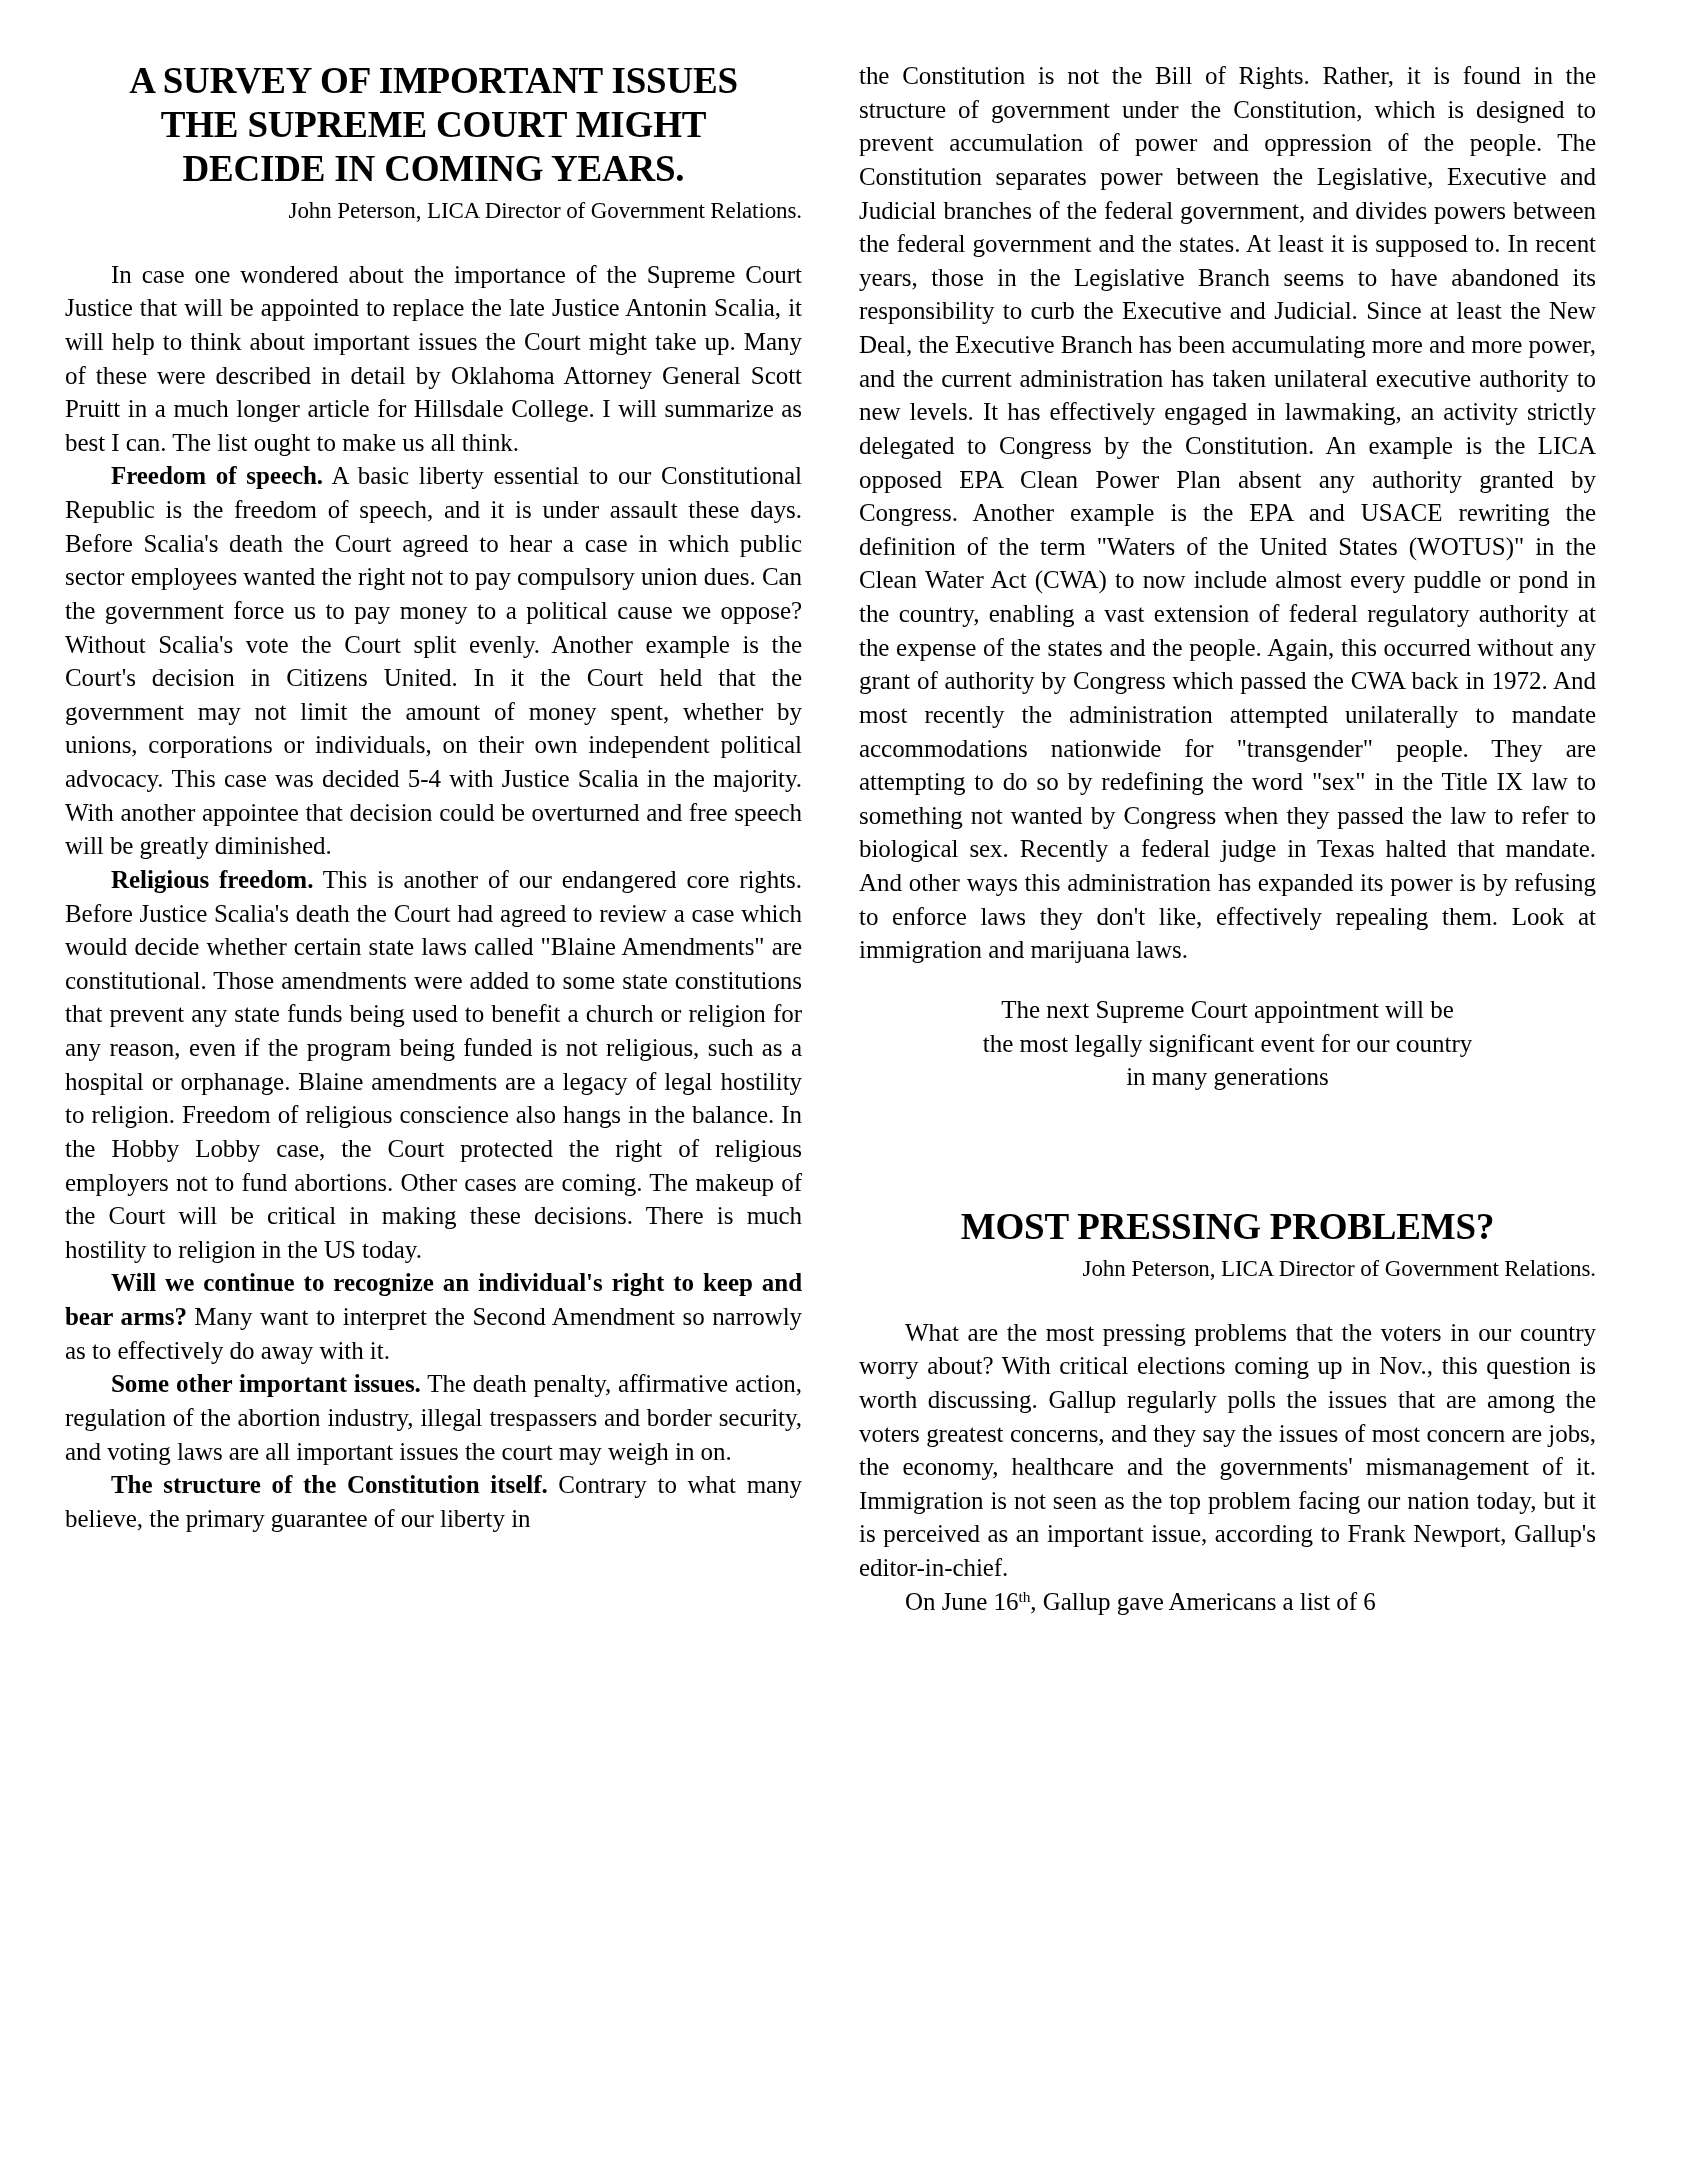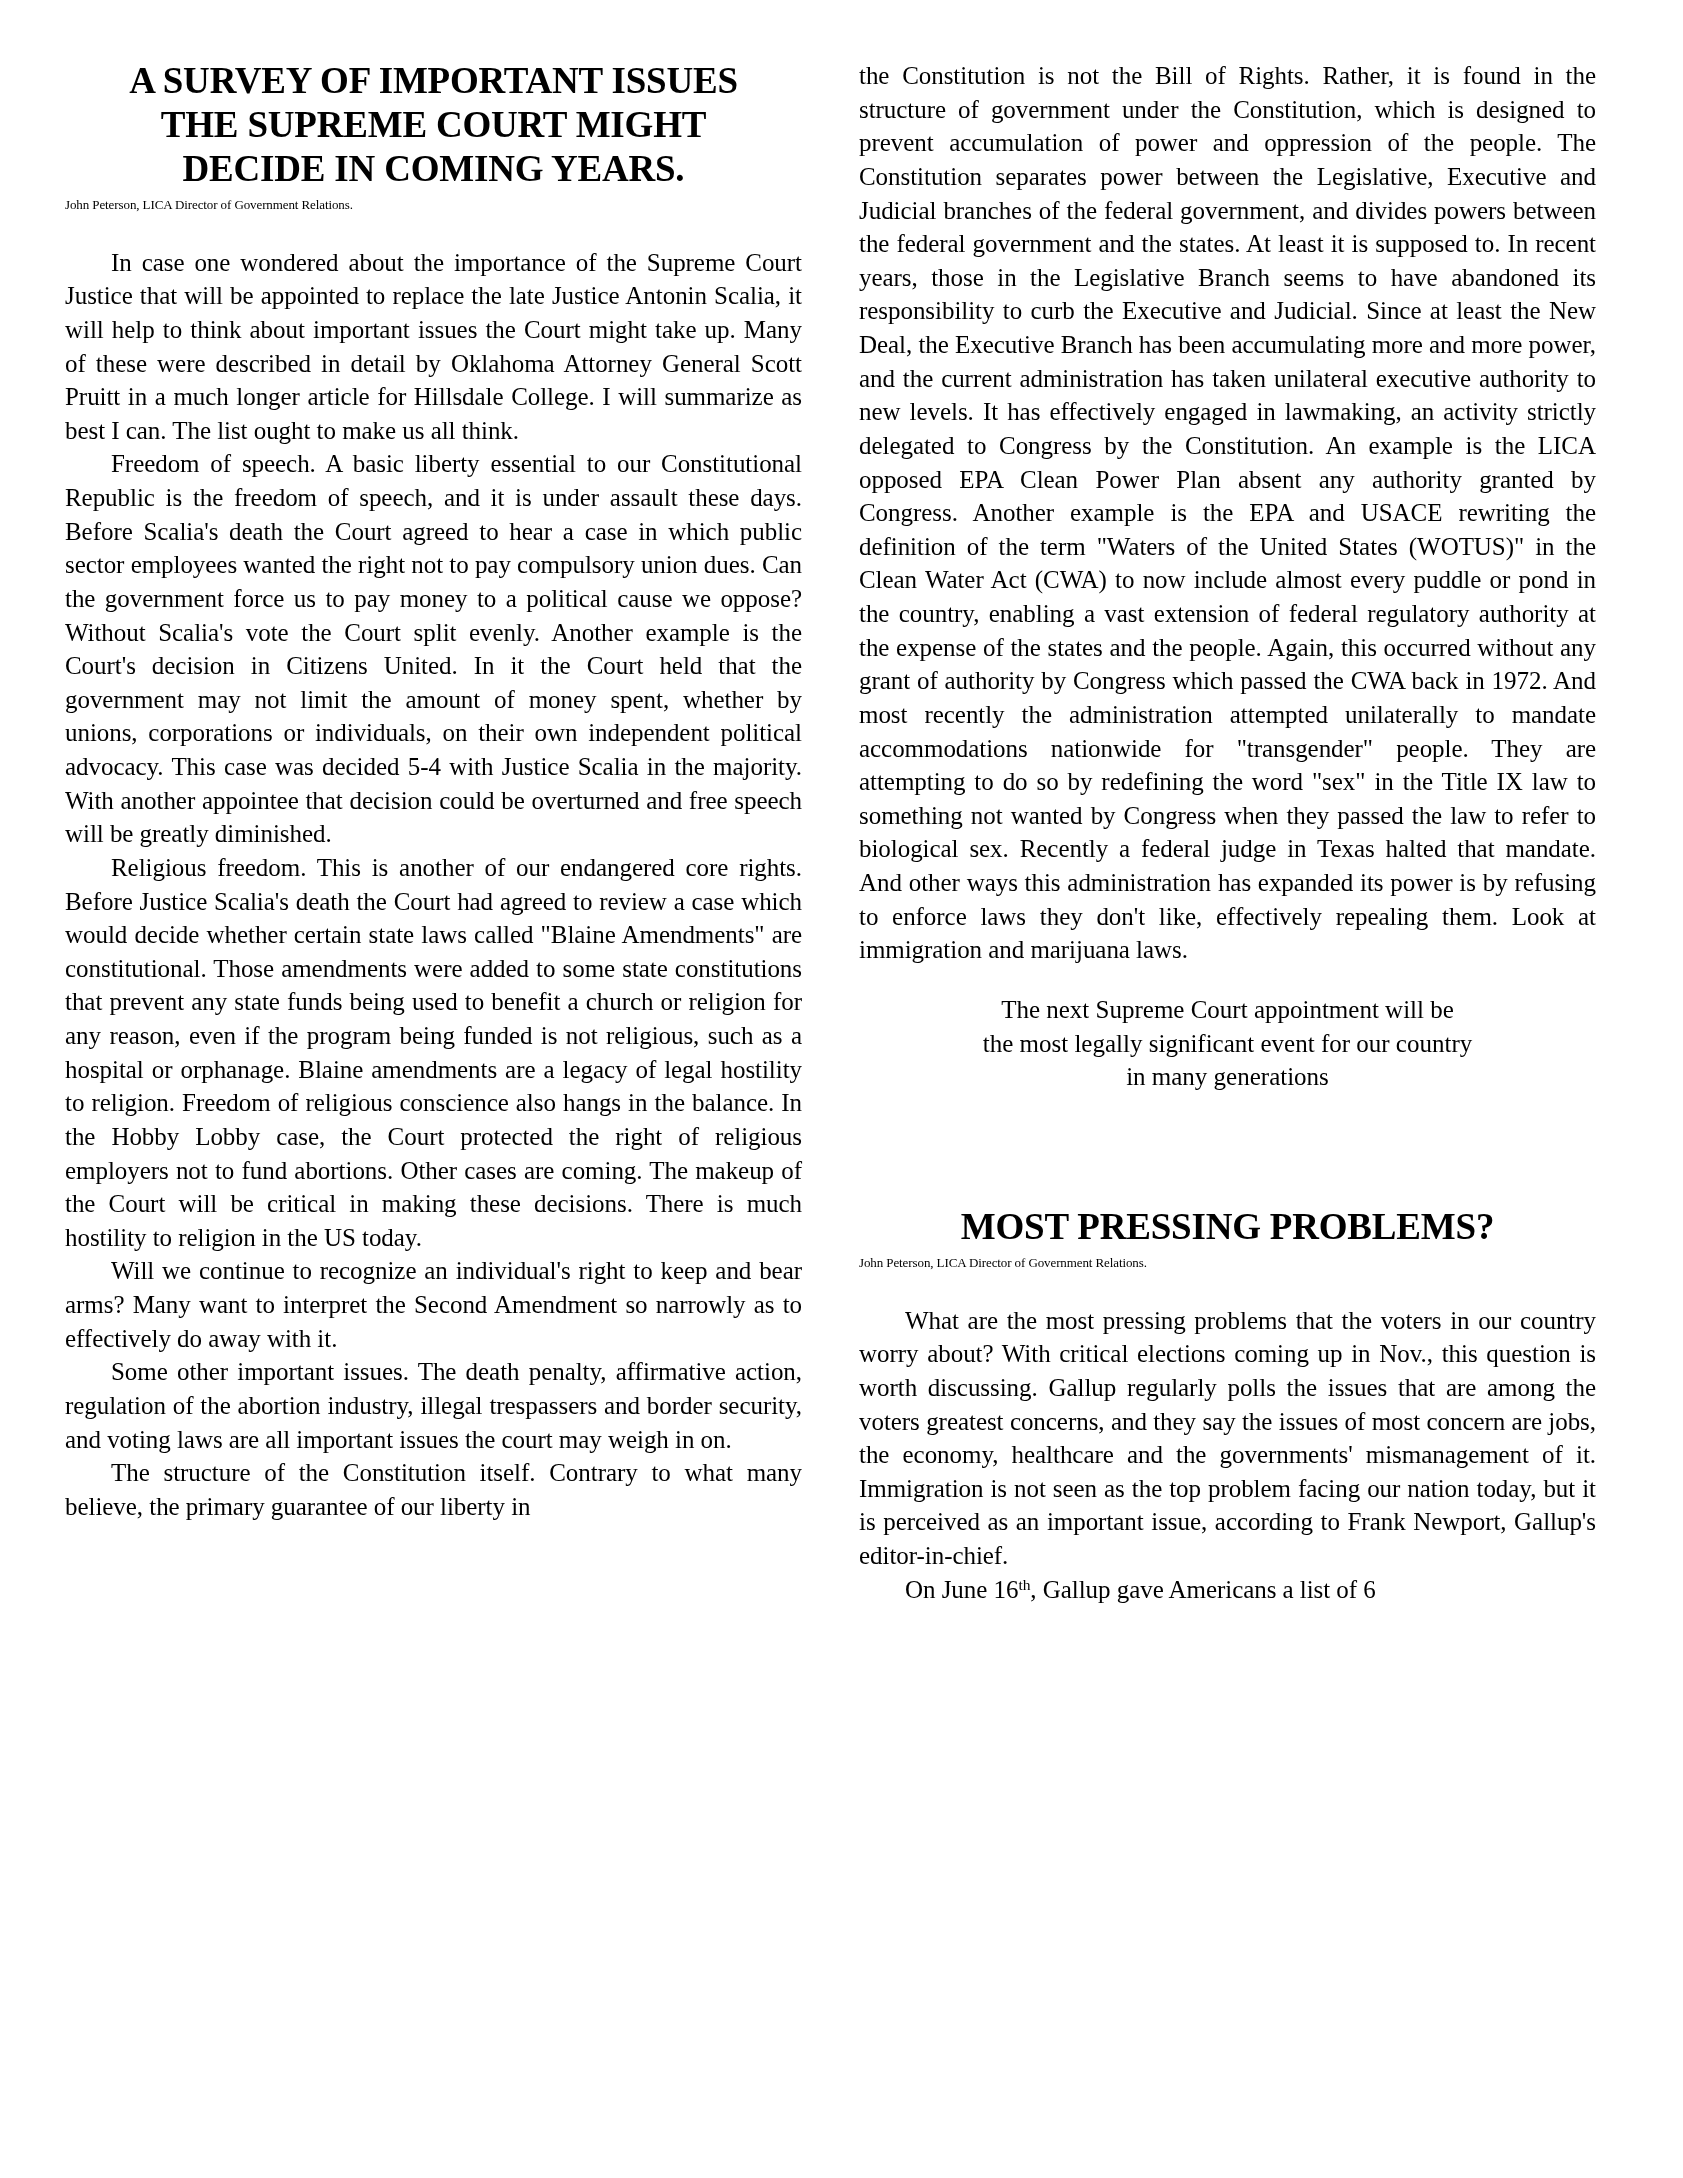--- a/index.html
+++ b/index.html
@@ -37,22 +37,22 @@
     text-align: center;
     font-weight: bold;
     font-size: 37px;
     line-height: 1.19;
     letter-spacing: -0.2px;
     margin: 0;
     padding: 0 6px;
   }
   .article-title .tline { display: block; white-space: nowrap; }
   .byline {
-    text-align: left;
-    font-size: 13px;
+    text-align: right;
+    font-size: 23px;
     line-height: 1.2;
     margin: 6px 0 0 0;
     letter-spacing: -0.1px;
   }
 
   
   .body-p {
     text-align: justify;
     text-justify: inter-word;
     font-size: 25px;
@@ -60,21 +60,21 @@
     margin: 0;
     text-indent: 46px;
     letter-spacing: -0.05px;
     word-spacing: 0px;
     -webkit-hyphens: none;
     hyphens: none;
   }
   .body-p.first-after-title { margin-top: 33px; }
   .body-p + .body-p { margin-top: 0; }
   .body-p .lead {
-    font-weight: normal;
+    font-weight: bold;
   }
   .body-p.cont { text-indent: 0; }
 
   
   .pullquote {
     text-align: center;
     font-size: 25px;
     line-height: 1.35;
     margin: 26px 0 0 0;
     padding: 0 22px;

